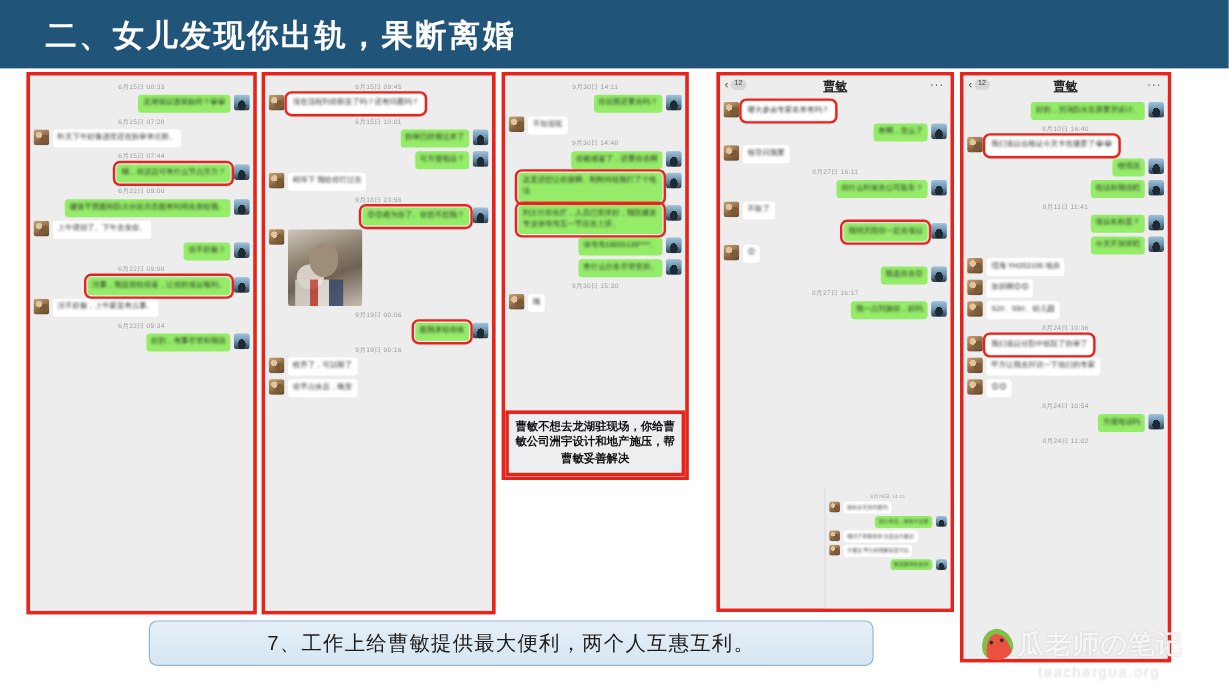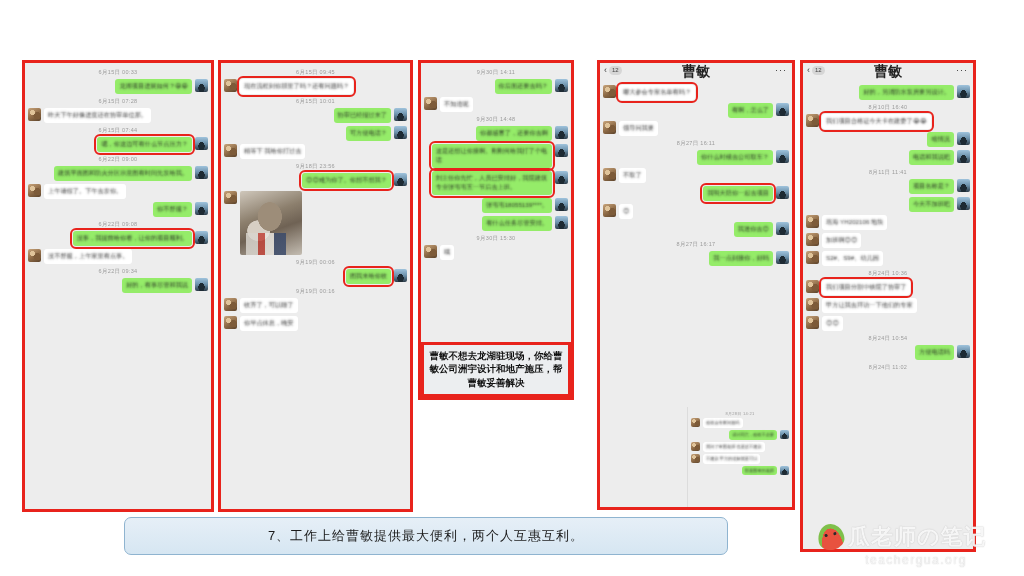--- a/index.html
+++ b/index.html
@@ -38,21 +38,21 @@
   }
   .wx-back{
     position:absolute;left:4px;top:3px;display:flex;align-items:center;gap:2px;
     font-size:7px;color:#3a3a3a;
   }
   .wx-back .chev{font-size:9px;line-height:9px;}
   .wx-badge{
     background:#d6d6d6;color:#444;border-radius:6px;
     padding:0px 3px;font-size:6px;line-height:9px;
   }
-  .wx-title{font-size:14px;font-weight:bold;color:#222;}
+  .wx-title{font-size:10px;font-weight:bold;color:#222;text-decoration:underline;}
   .wx-dots{position:absolute;right:5px;top:3px;font-size:9px;color:#333;letter-spacing:1px;line-height:8px;}
 
   .msgs{padding:2px 3px 4px 3px;}
 
   .tstamp{
     text-align:center;color:#9b9b9b;font-size:5.5px;
     margin:4px 0 3px 0;letter-spacing:.3px;
   }
 
   .row{display:flex;align-items:flex-start;margin:3px 0;}
@@ -127,21 +127,21 @@
   .mini .bub{font-size:4.2px;padding:2px 3px;line-height:1.4;}
   .mini .row{margin:2px 0;}
 
   
   .caption{
     position:absolute;left:124px;top:517px;width:604px;height:38px;
     box-sizing:border-box;
     background:linear-gradient(180deg,#e6eff7 0%,#d6e6f2 100%);
     border:1px solid #8fb4d0;border-radius:7px;
     display:flex;align-items:center;justify-content:center;
-    font-size:13px;color:#1b1b1b;letter-spacing:1px;
+    font-size:17px;color:#1b1b1b;letter-spacing:1px;
   }
 
   
   .wm{
     position:absolute;right:10px;bottom:6px;width:196px;height:48px;
     z-index:8;pointer-events:none;
   }
   .wm-row{display:flex;align-items:center;gap:4px;text-align:center;}
   .wm-melon{
     width:26px;height:26px;border-radius:50% 50% 50% 50%/60% 60% 40% 40%;
@@ -165,20 +165,23 @@
     margin-top:1px;text-align:center;
     font-size:12px;color:rgba(255,255,255,.8);
     text-shadow:0 0 1px rgba(120,120,120,.5);letter-spacing:1.5px;
   }
 </style>
 </head>
 <body>
 
 <div class="slide">
 
+  <div class="header">
+    <div class="header-title">二、女儿发现你出轨，果断离婚</div>
+  </div>
 
   <div class="col" id="col1" style="left:22px;top:60px;width:192px;height:452px;">
       <div class="col-inner">
         <div class="msgs">
           <div class="tstamp">6月15日 00:33</div>
           <div class="row out">
             <div class="bub out blur">龙湖项目进展如何？😀😀</div>
             <div class="ava me"></div>
           </div>
           <div class="tstamp">6月15日 07:28</div>

